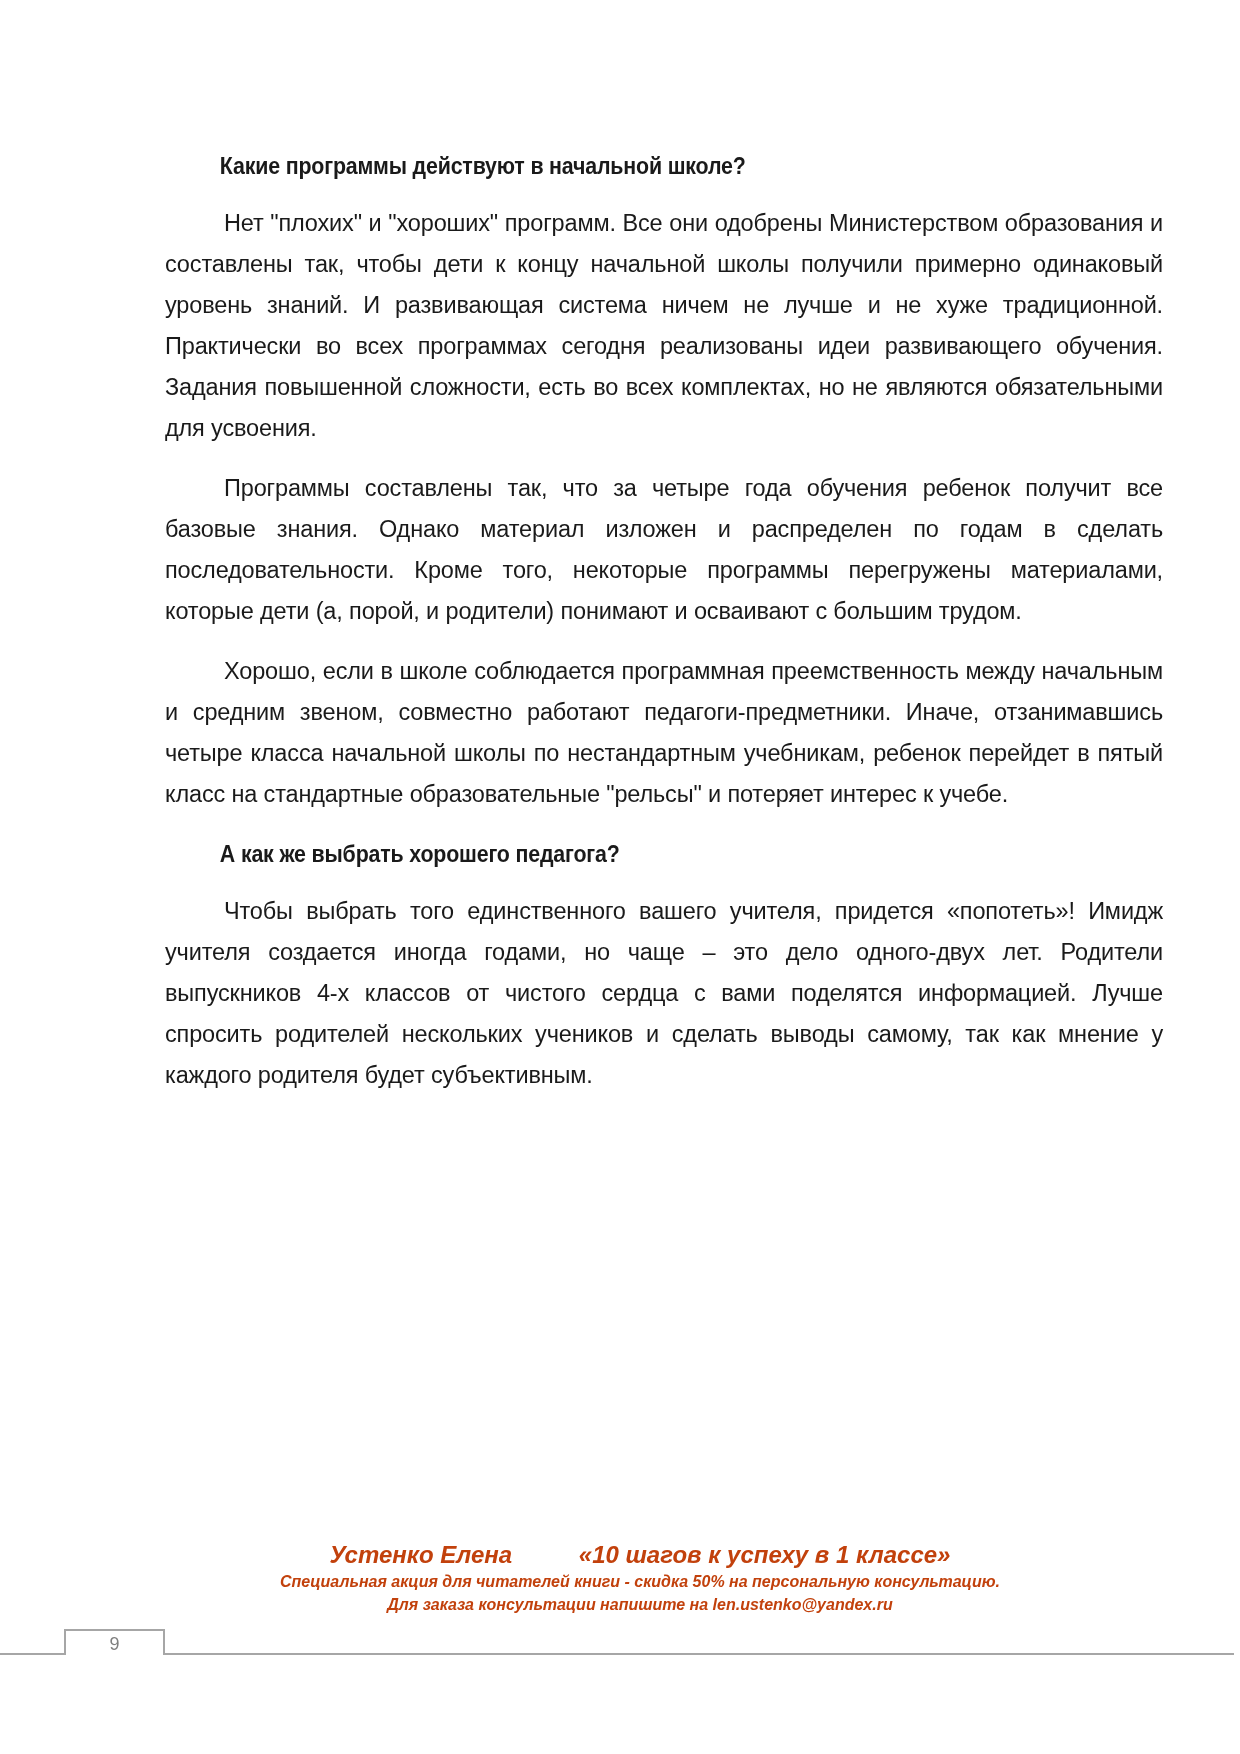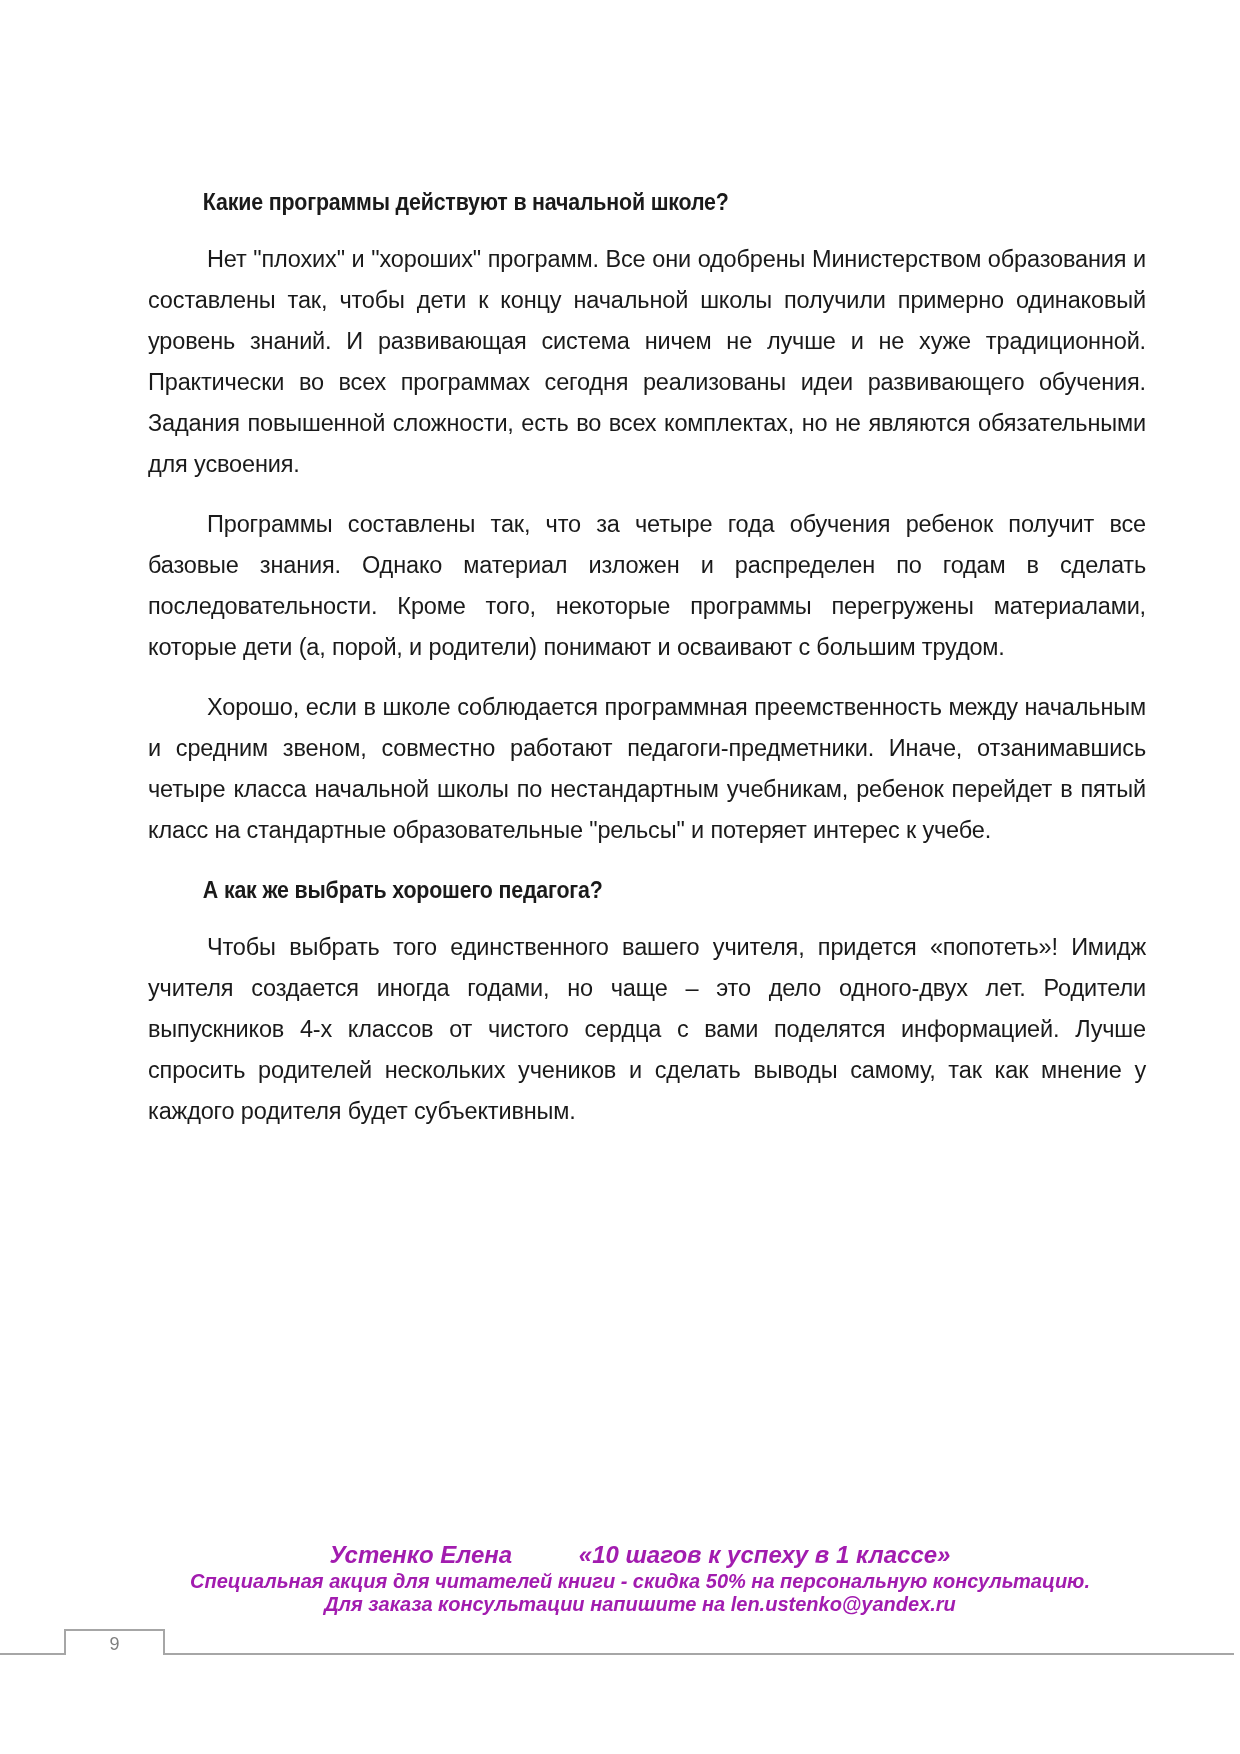--- a/index.html
+++ b/index.html
@@ -10,24 +10,23 @@
     body {
       width: 1240px;
       height: 1754px;
       position: relative;
       overflow: hidden;
       font-family: "Liberation Sans", sans-serif;
       color: #1a1a1a;
     }
     .content {
       position: absolute;
-      left: 148px;
+      left: 165px;
       top: 146px;
       width: 998px;
-      margin-top: 36px;
     }
     .heading {
       font-weight: bold;
       font-size: 23px;
       line-height: 41px;
       text-indent: 59px;
       margin: 0 0 16px 0;
       letter-spacing: -0.2px;
       transform: scaleX(0.93);
       transform-origin: left center;
@@ -40,32 +39,32 @@
       text-indent: 59px;
       margin: 0 0 19px 0;
       letter-spacing: -0.15px;
     }
     .footer-block {
       position: absolute;
       left: 0;
       width: 1240px;
       top: 1540px;
       text-align: center;
-      color: #a21caf;
+      color: #c2410c;
       font-style: italic;
       font-weight: bold;
     }
     .footer-line1 {
       font-size: 24px;
       line-height: 30px;
       padding-left: 40px;
       white-space: pre;
     }
     .footer-line2, .footer-line3 {
-      font-size: 20px;
+      font-size: 16px;
       line-height: 23px;
       padding-left: 40px;
     }
     .page-line {
       position: absolute;
       left: 0;
       top: 1653px;
       width: 1234px;
       height: 2px;
       background: #a6a6a6;

